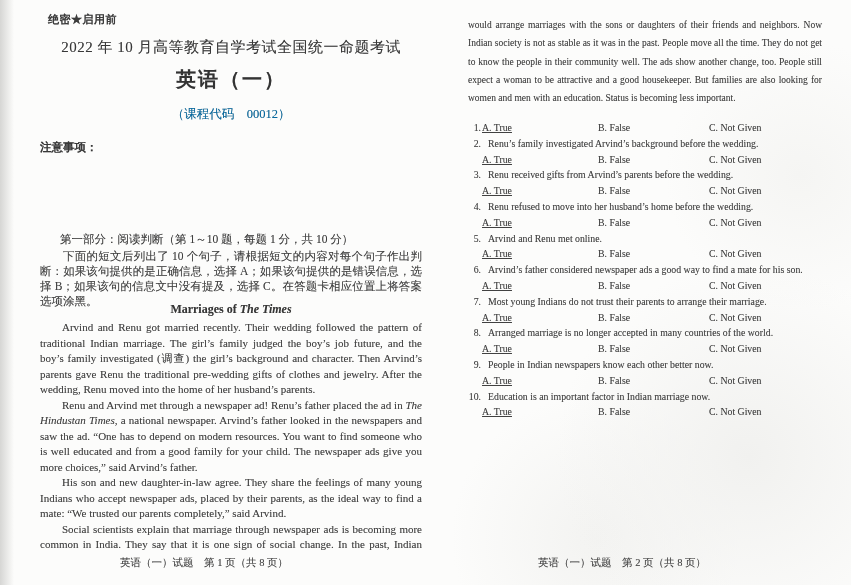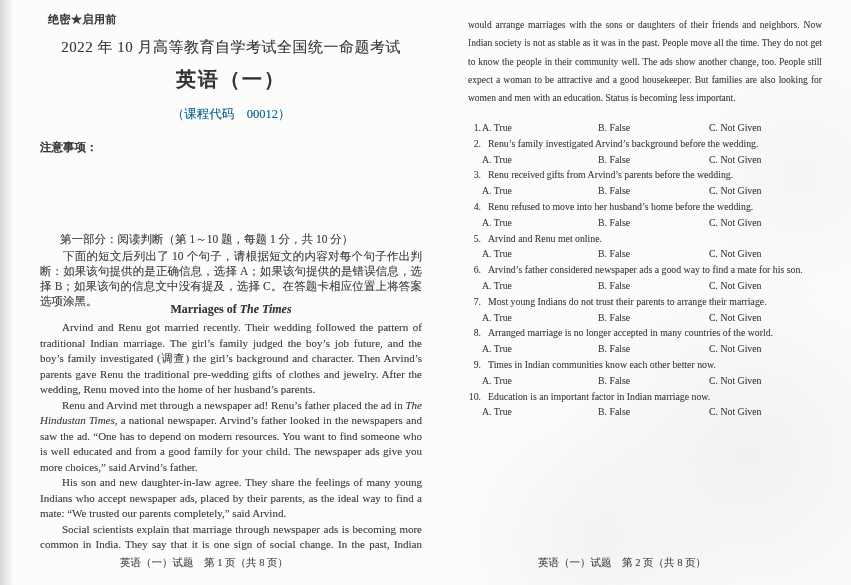--- a/index.html
+++ b/index.html
@@ -50,21 +50,21 @@
   .footer-left  { padding-right: 54px; }
   .footer-right { padding-right: 46px; }
 
   
   .continuation { top: 6px; margin: 0; font-size: 9.5px; line-height: 18.3px; text-align: justify; }
   .questions { top: 110px; font-size: 9.8px; }
   .question-item { line-height: 15.8px; }
   .q-line { position: relative; padding-left: 20px; }
   .q-num { position: absolute; left: 0; width: 13px; text-align: right; }
   .q-options { display: flex; padding-left: 14px; }
-  .opt-a { width: 116px; }
+  .opt-a { width: 116px; text-decoration: underline; }
   .opt-b { width: 111px; }
   .opt-c { flex: 1; }
   em { font-style: italic; }
 </style>
 </head>
 <body style="color: rgb(65, 65, 65);">
 
 <div class="edge-shadow"></div>
 
 <div class="page page-left">
@@ -154,21 +154,21 @@
       </div>
       <div class="question-item">
         <div class="q-line"><span class="q-num">8.</span><span class="q-text">Arranged marriage is no longer accepted in many countries of the world.</span></div>
         <div class="q-options">
           <span class="opt-a">A. True</span>
           <span class="opt-b">B. False</span>
           <span class="opt-c">C. Not Given</span>
         </div>
       </div>
       <div class="question-item">
-        <div class="q-line"><span class="q-num">9.</span><span class="q-text">Times in Indian communities know each other better now.</span></div>
+        <div class="q-line"><span class="q-num">9.</span><span class="q-text">People in Indian newspapers know each other better now.</span></div>
         <div class="q-options">
           <span class="opt-a">A. True</span>
           <span class="opt-b">B. False</span>
           <span class="opt-c">C. Not Given</span>
         </div>
       </div>
       <div class="question-item">
         <div class="q-line"><span class="q-num">10.</span><span class="q-text">Education is an important factor in Indian marriage now.</span></div>
         <div class="q-options">
           <span class="opt-a">A. True</span>

